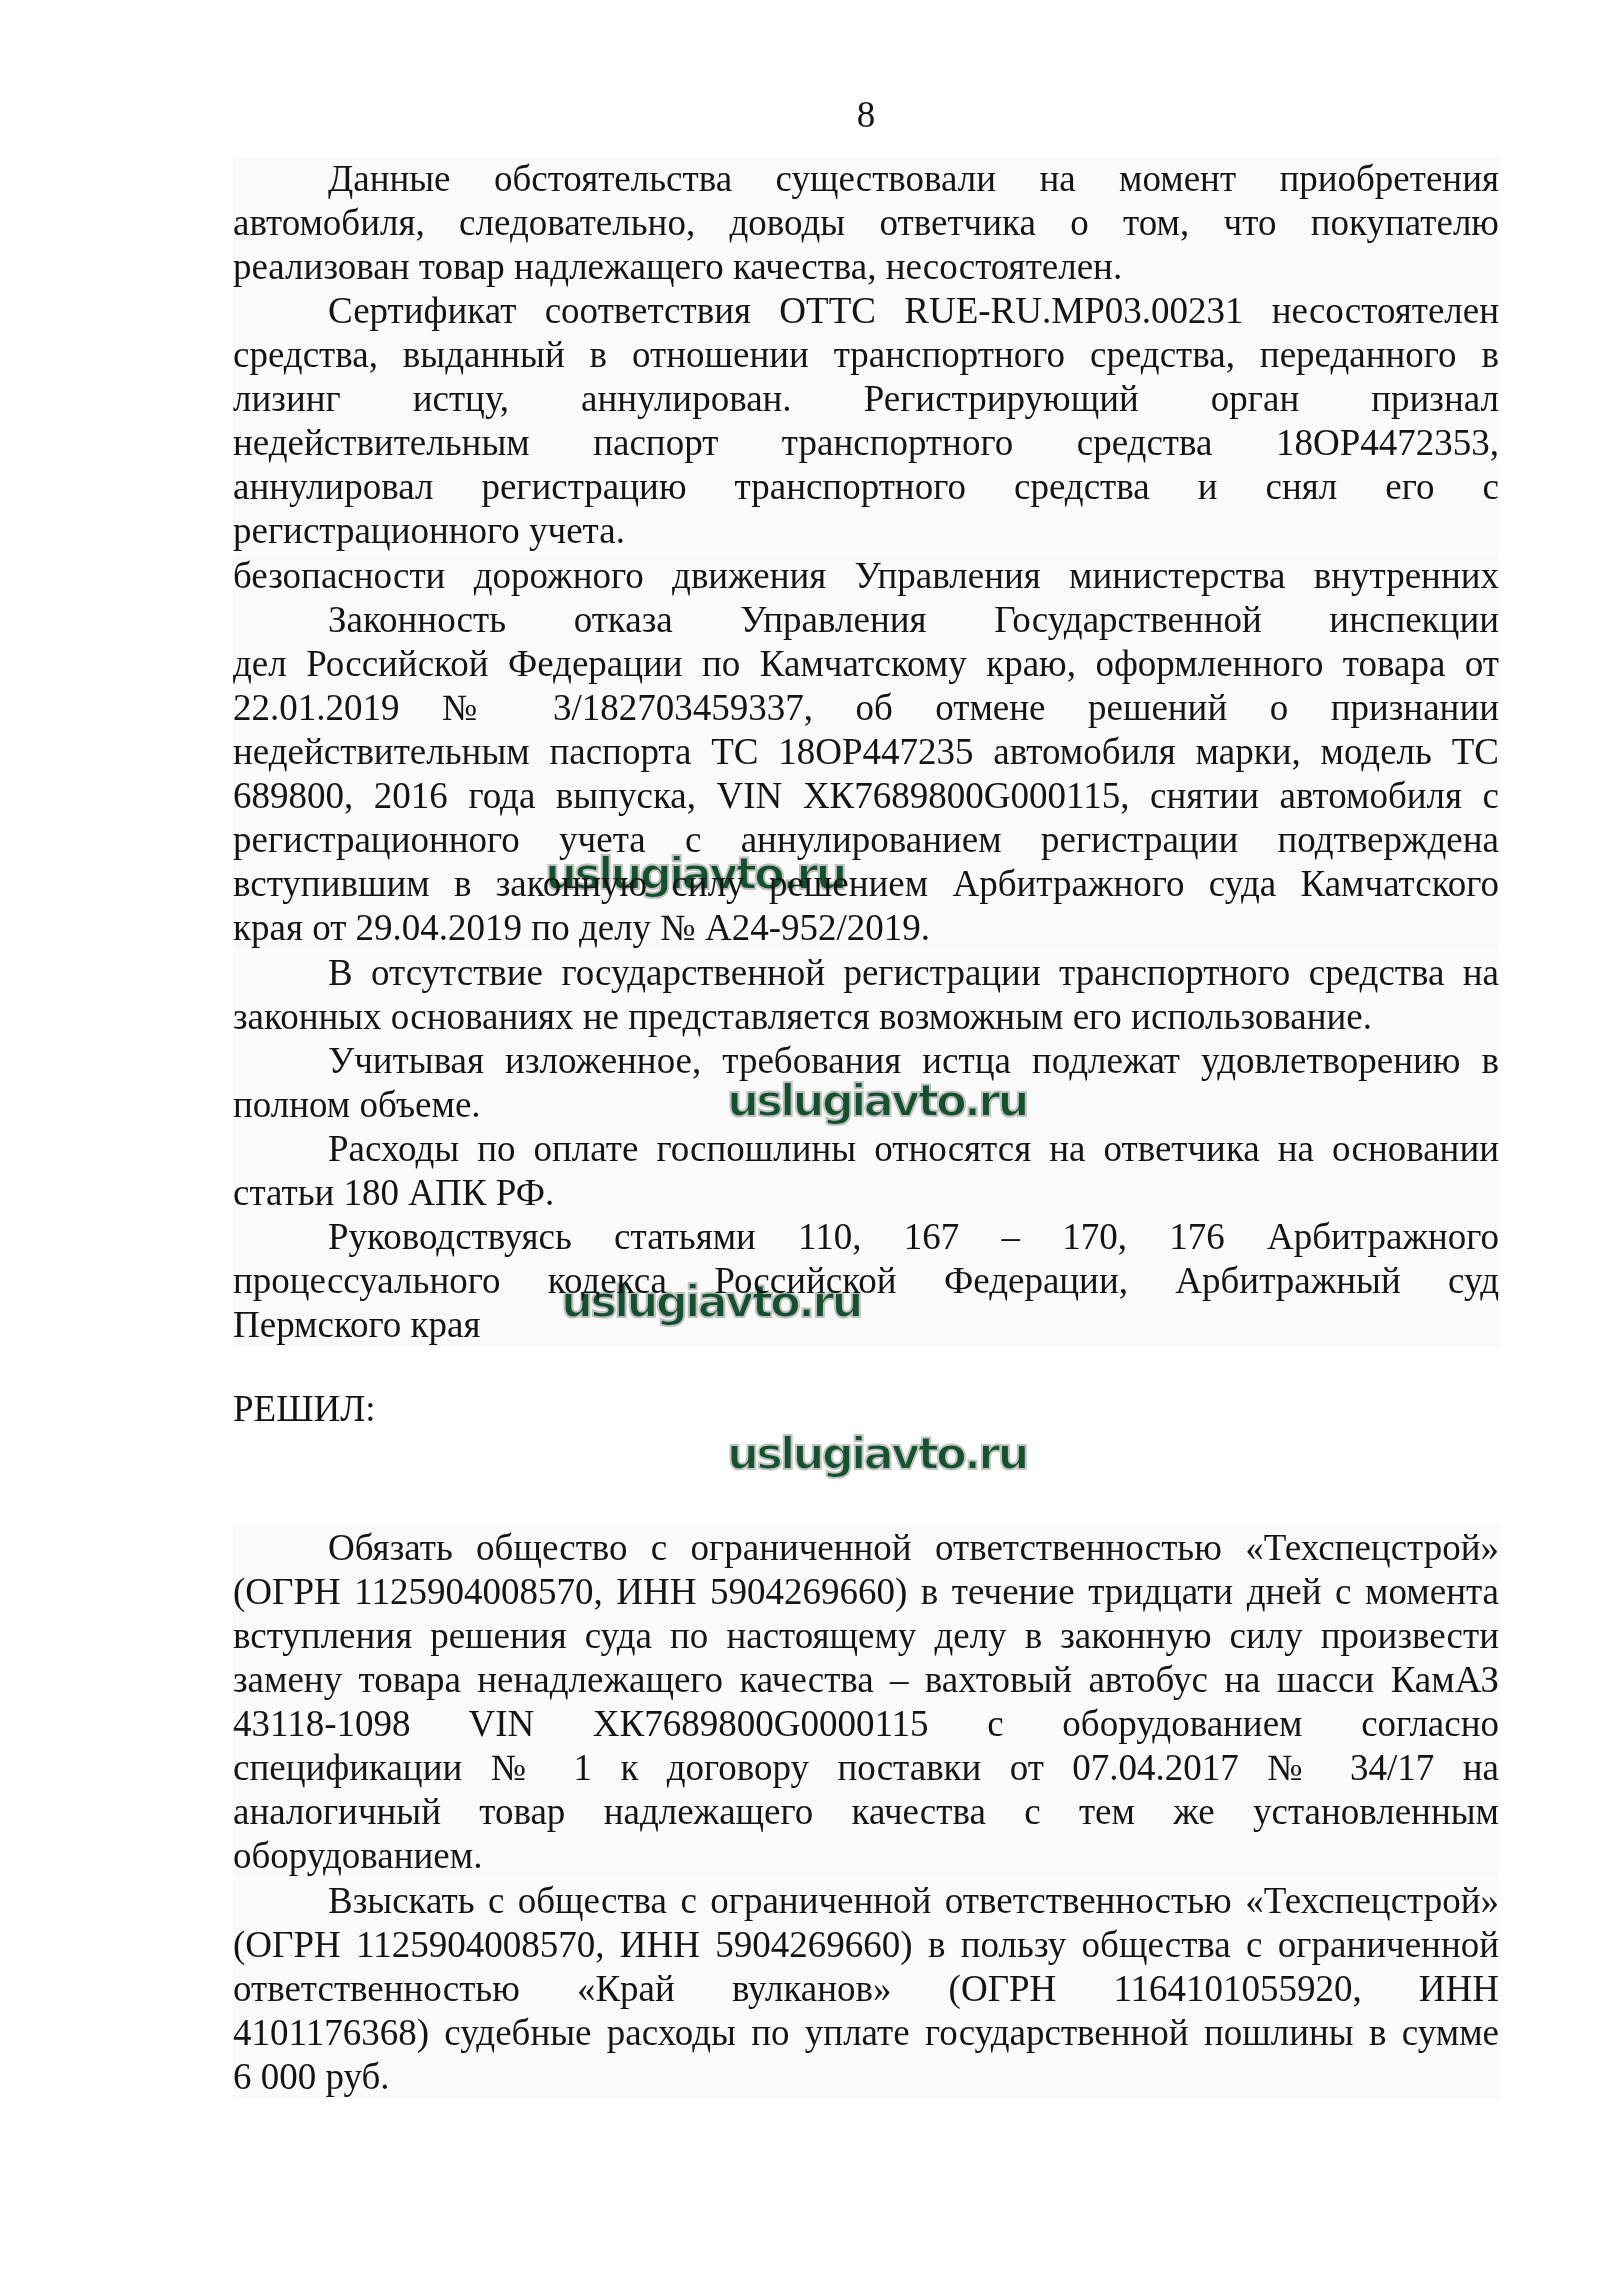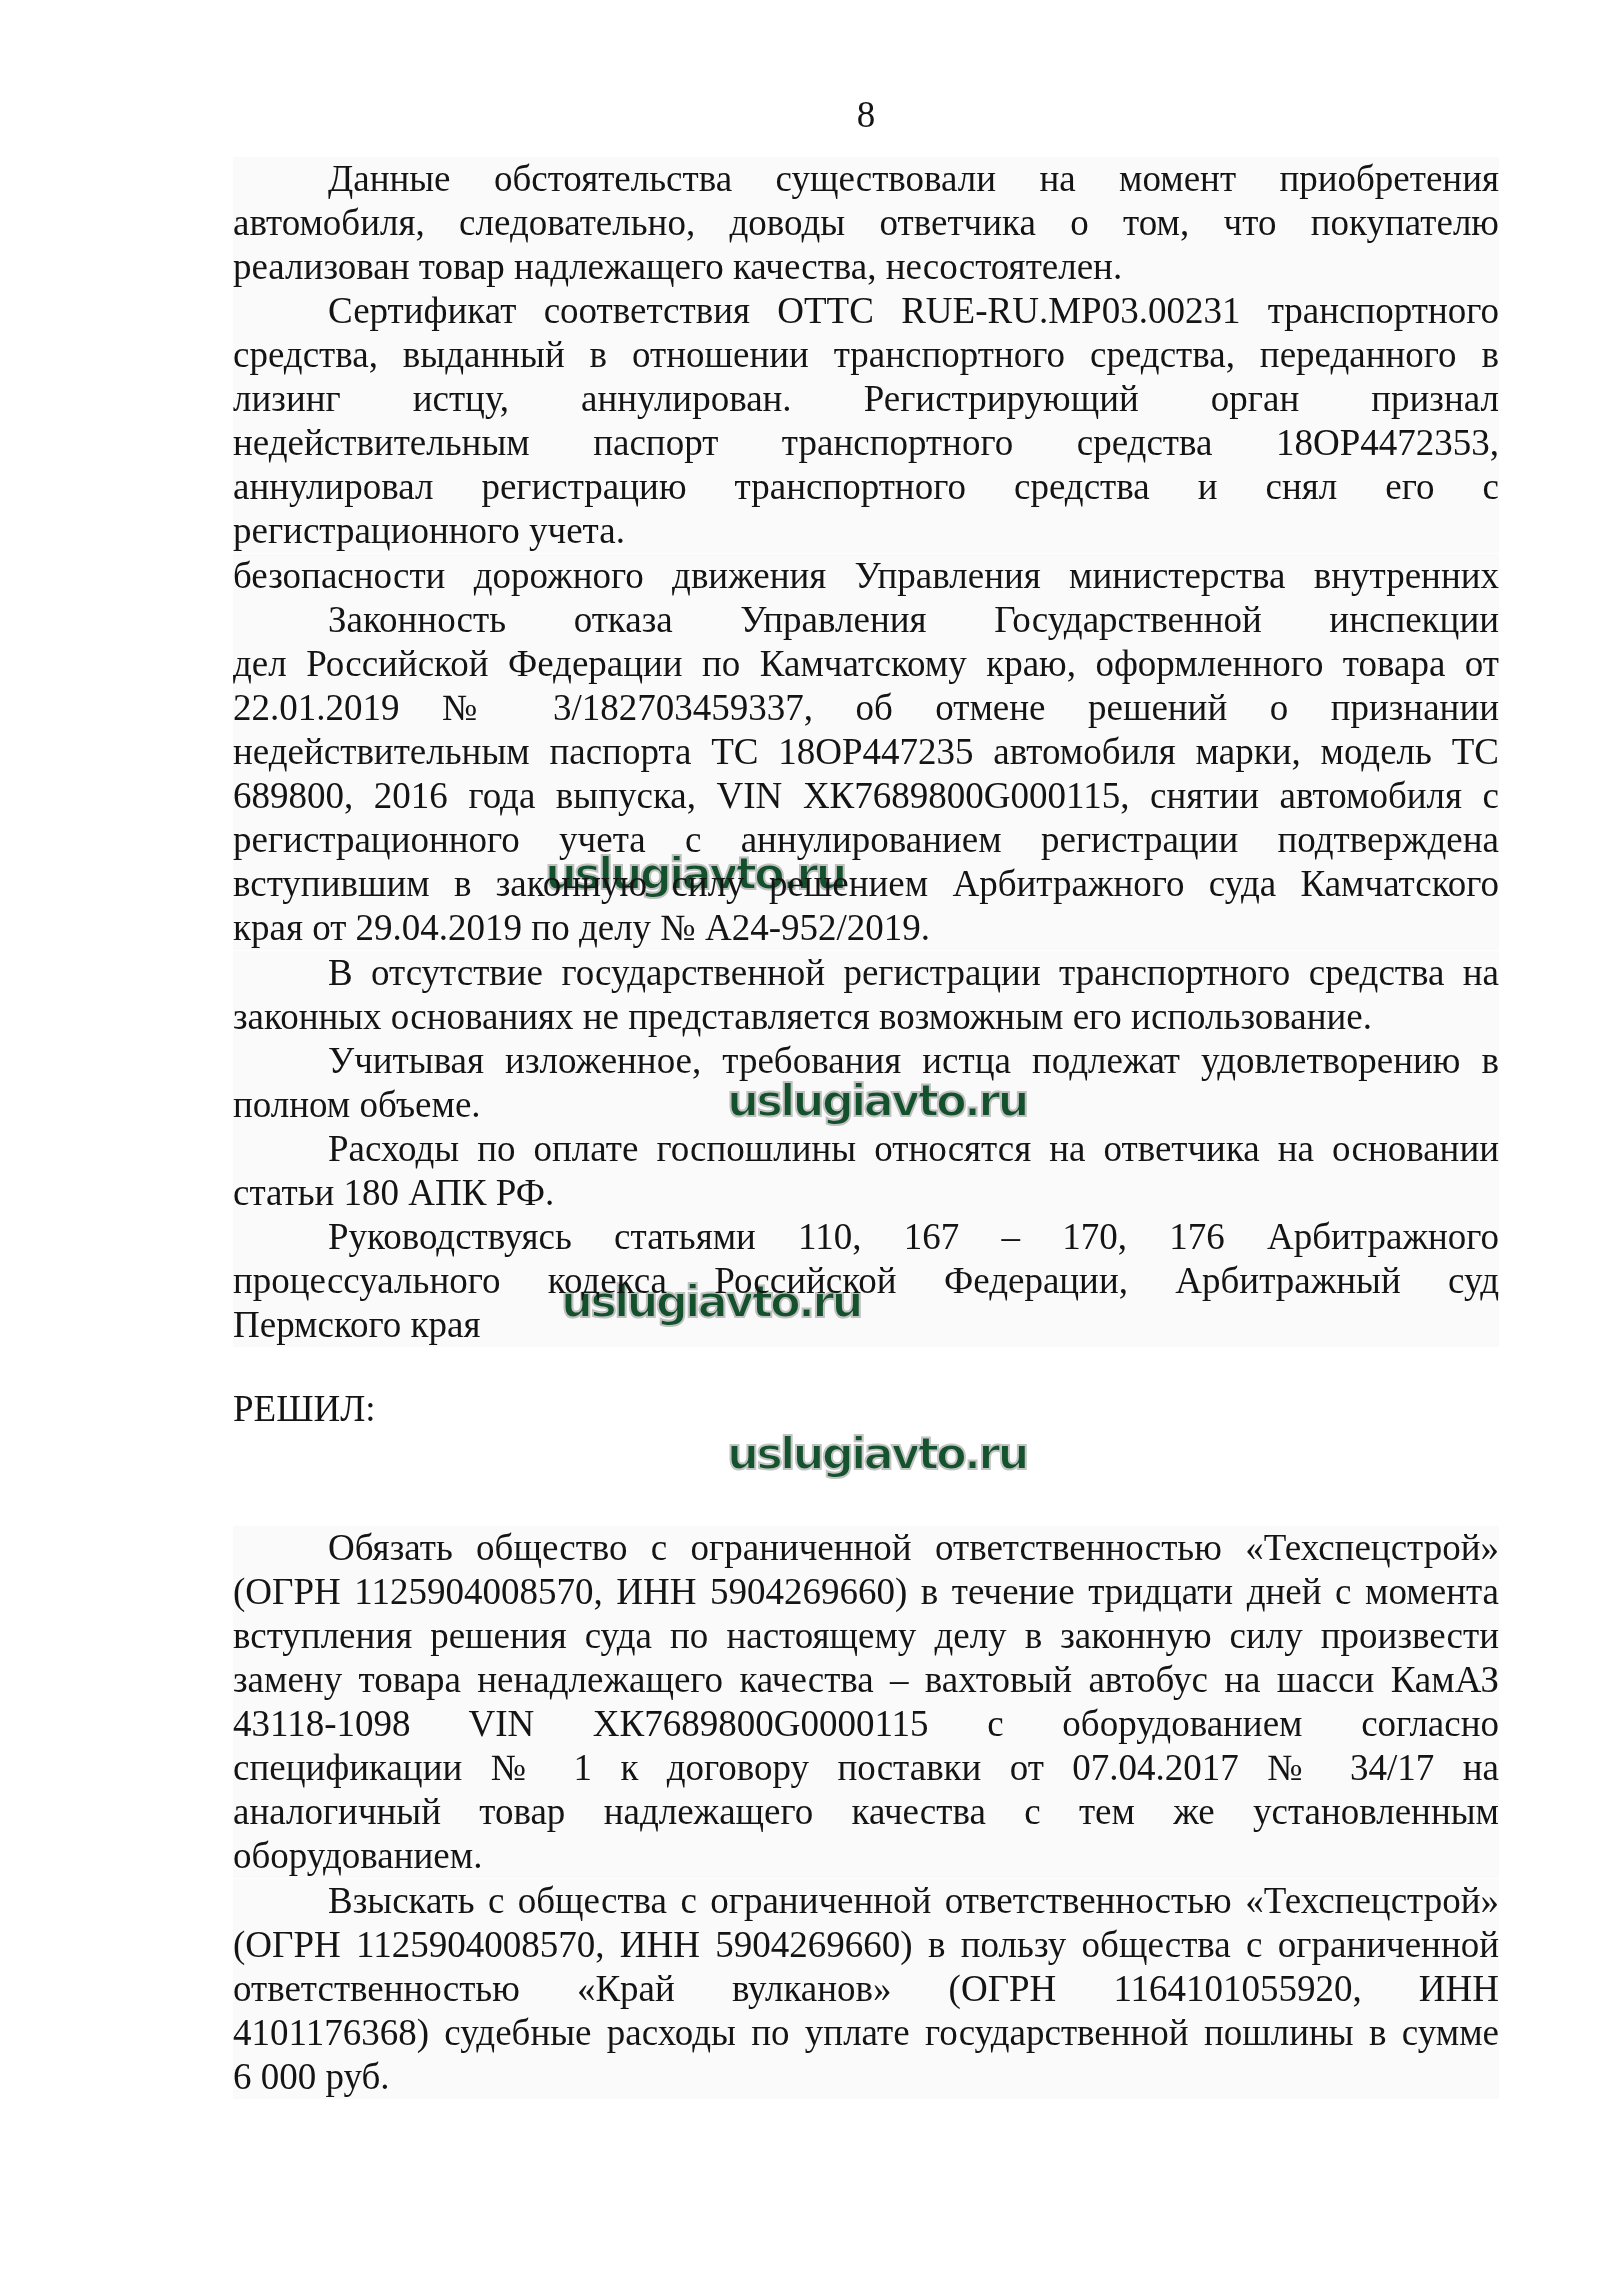--- a/index.html
+++ b/index.html
@@ -60,21 +60,21 @@
   <div id="wm3" class="wm">uslugiavto.ru</div>
   <div id="wm4" class="wm">uslugiavto.ru</div>
 
   <div class="para" style="top:157px">
     <div class="ln ind">Данные обстоятельства существовали на момент приобретения</div>
     <div class="ln">автомобиля, следовательно, доводы ответчика о том, что покупателю</div>
     <div class="ln last">реализован товар надлежащего качества, несостоятелен.</div>
   </div>
 
   <div class="para" style="top:289px">
-    <div class="ln ind">Сертификат соответствия ОТТС RUE-RU.MP03.00231 транспортного</div>
+    <div class="ln ind">Сертификат соответствия ОТТС RUE-RU.MP03.00231 несостоятелен</div>
     <div class="ln">средства, выданный в отношении транспортного средства, переданного в</div>
     <div class="ln">лизинг истцу, аннулирован. Регистрирующий орган признал</div>
     <div class="ln">недействительным паспорт транспортного средства 18ОР4472353,</div>
     <div class="ln">аннулировал регистрацию транспортного средства и снял его с</div>
     <div class="ln last">регистрационного учета.</div>
   </div>
 
   <div class="para" style="top:554px">
     <div class="ln">безопасности дорожного движения Управления министерства внутренних</div>
     <div class="ln ind">Законность отказа Управления Государственной инспекции</div>

